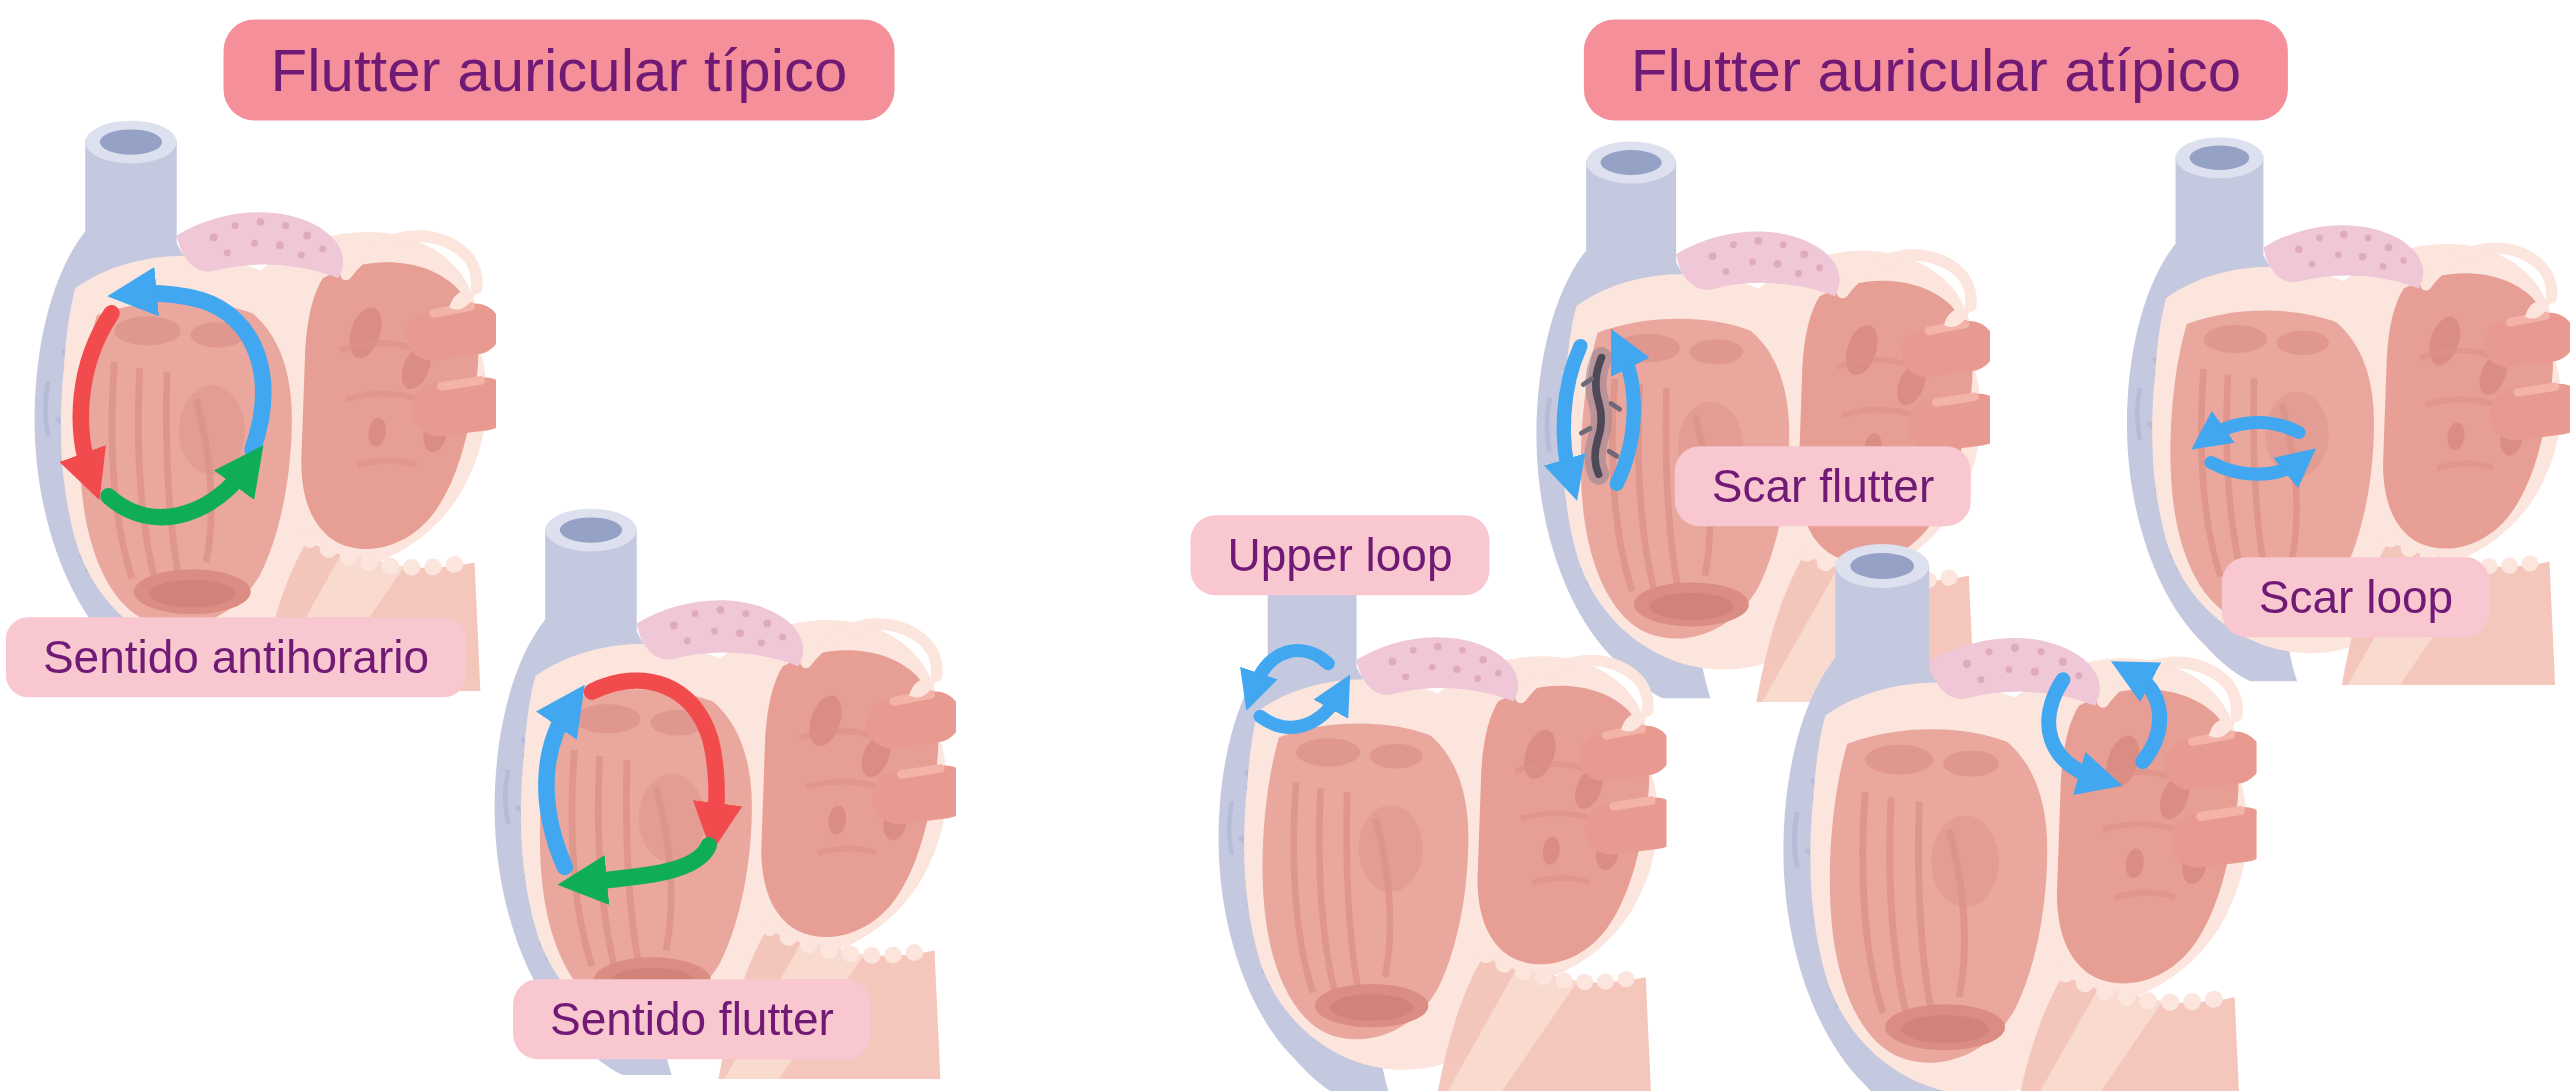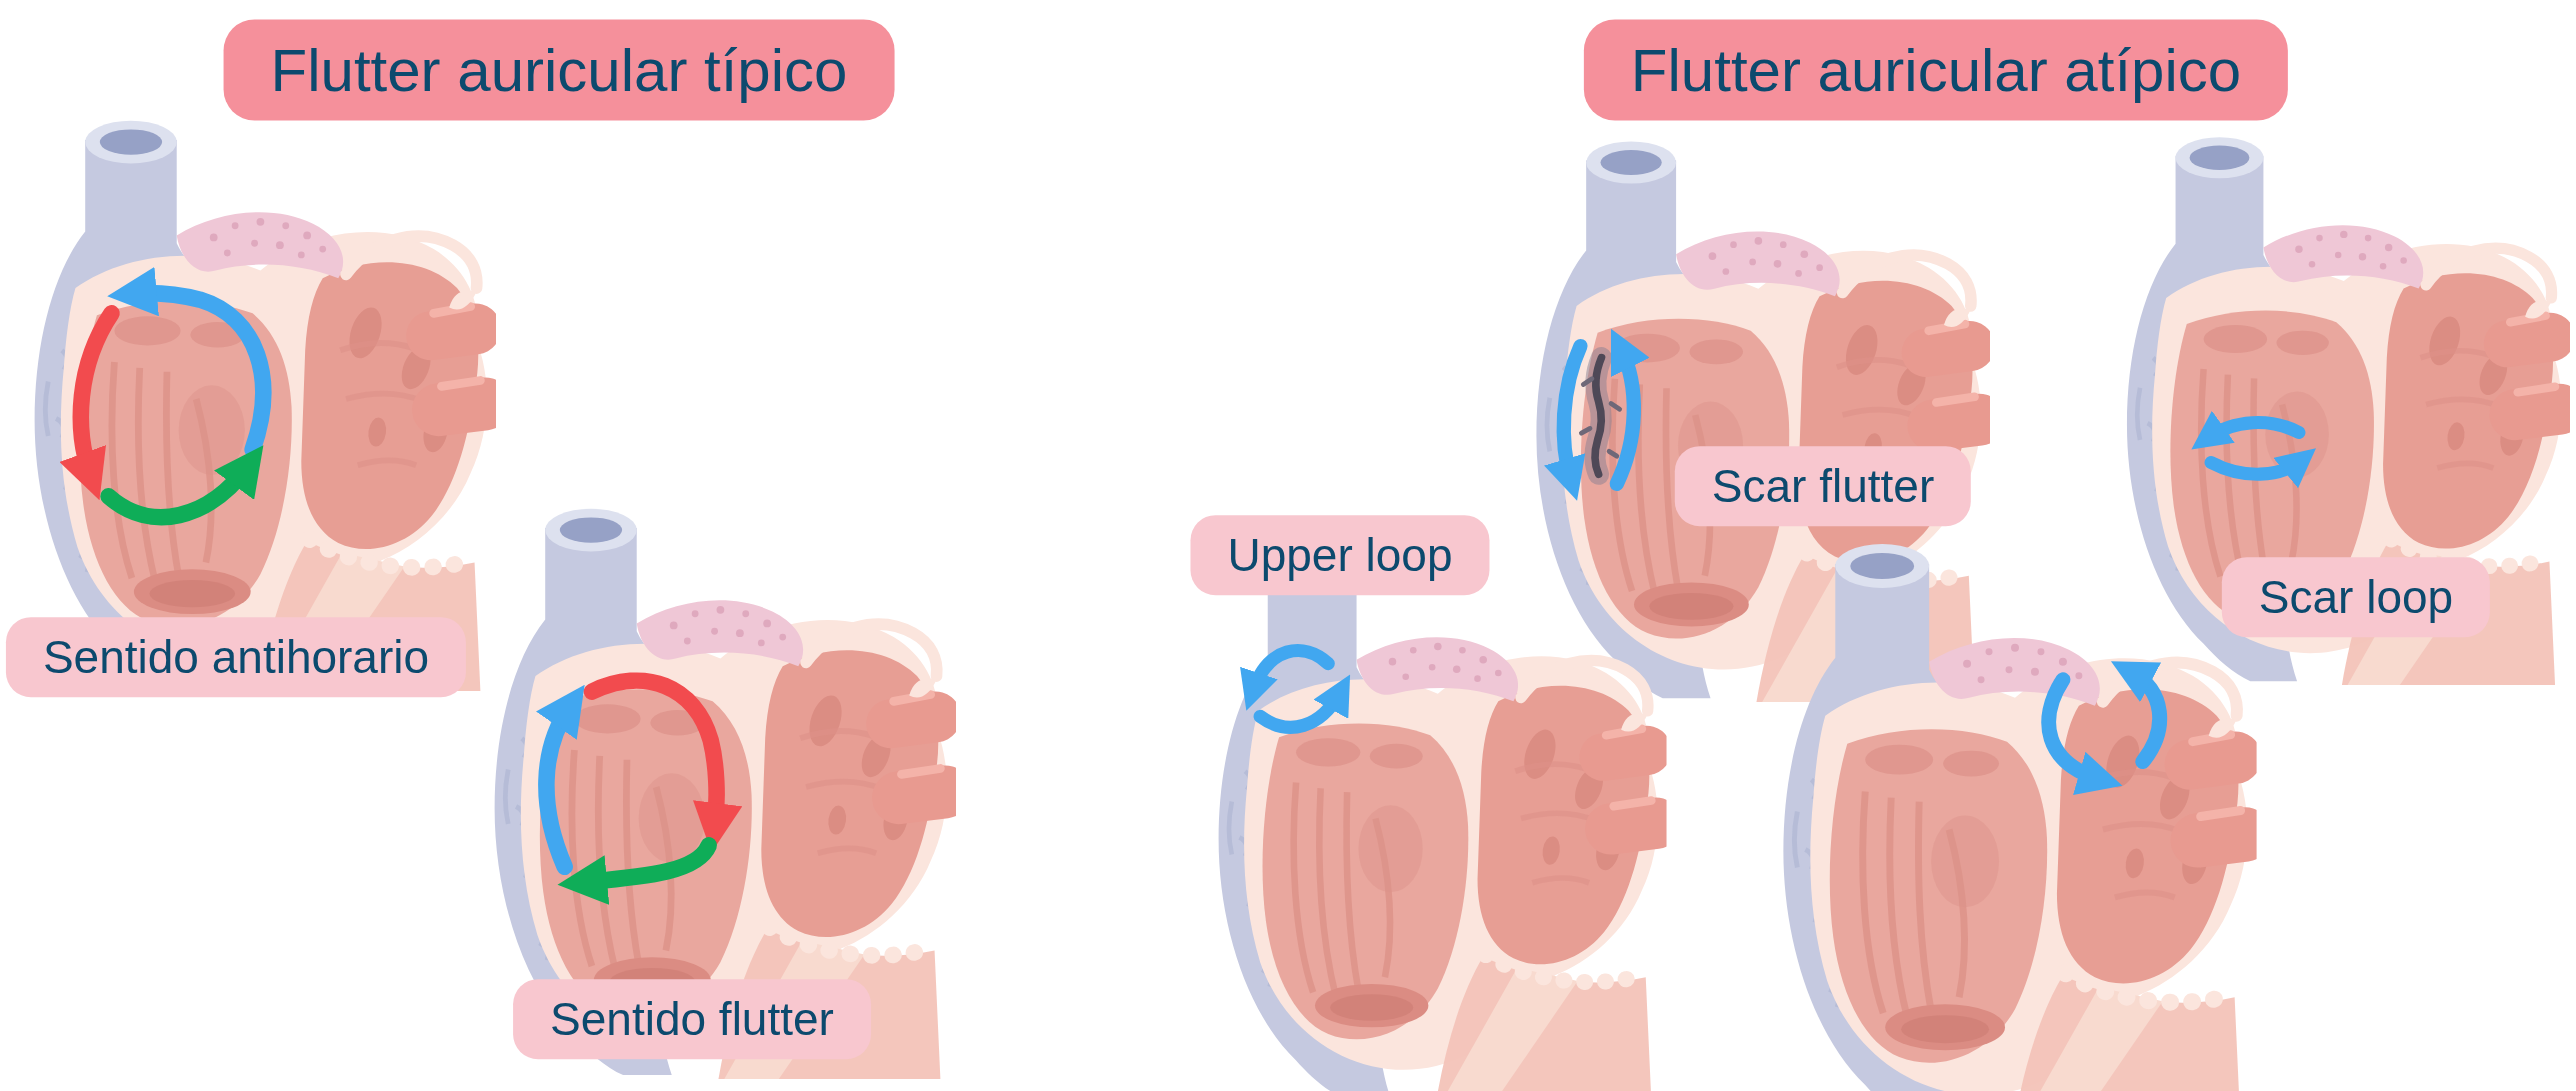--- a/index.html
+++ b/index.html
@@ -1,18 +1,18 @@
 <!DOCTYPE html>
 <html><head>
 <meta charset="utf-8">
 <style>
   html,body{margin:0;padding:0;background:#ffffff;}
   .stage{
     position:relative;width:2576px;height:1091px;overflow:hidden;background:#ffffff;
-    font-family:"Liberation Sans", sans-serif;color:#0c4a6e;
+    font-family:"Liberation Sans", sans-serif;color:#701a75;
   }
   .heart{position:absolute;}
   .heart svg{display:block;width:100%;height:100%;}
   .title-box{
     position:absolute;transform:translate(-50%,-50%);
     background:#F5909B;border-radius:31px;
     padding:17.5px 47px;font-size:60px;line-height:1.1;
     white-space:nowrap;font-weight:400;
   }
   .label-box{
@@ -172,21 +172,21 @@
         <path d="M296,150 C270,190 278,234 334,250" stroke="#41A7F0" stroke-width="15" marker-end="url(#mb)"></path>
         <path d="M376,232 C402,200 398,160 364,142" stroke="#41A7F0" stroke-width="15" marker-end="url(#mb)"></path>
       </g>
     </svg>
   </div>
 
   <div class="title-box" style="left:559px;top:70px;">Flutter auricular típico</div>
 
   <div class="title-box" style="left:1914px;top:70px;margin-left:22px;">Flutter auricular atípico</div>
 
-  <div class="label-box" style="left:236px;top:657px;">Sentido antihorario</div>
+  <div class="label-box" style="left:236px;top:657px;border-radius:22px;">Sentido antihorario</div>
 
   <div class="label-box" style="left:692px;top:1019px;">Sentido flutter</div>
 
   <div class="label-box" style="left:1823px;top:454px;margin-top:32px;">Scar flutter</div>
 
   <div class="label-box" style="left:1340px;top:555px;">Upper loop</div>
 
   <div class="label-box" style="left:2356px;top:597px;">Scar loop</div>
 
 

